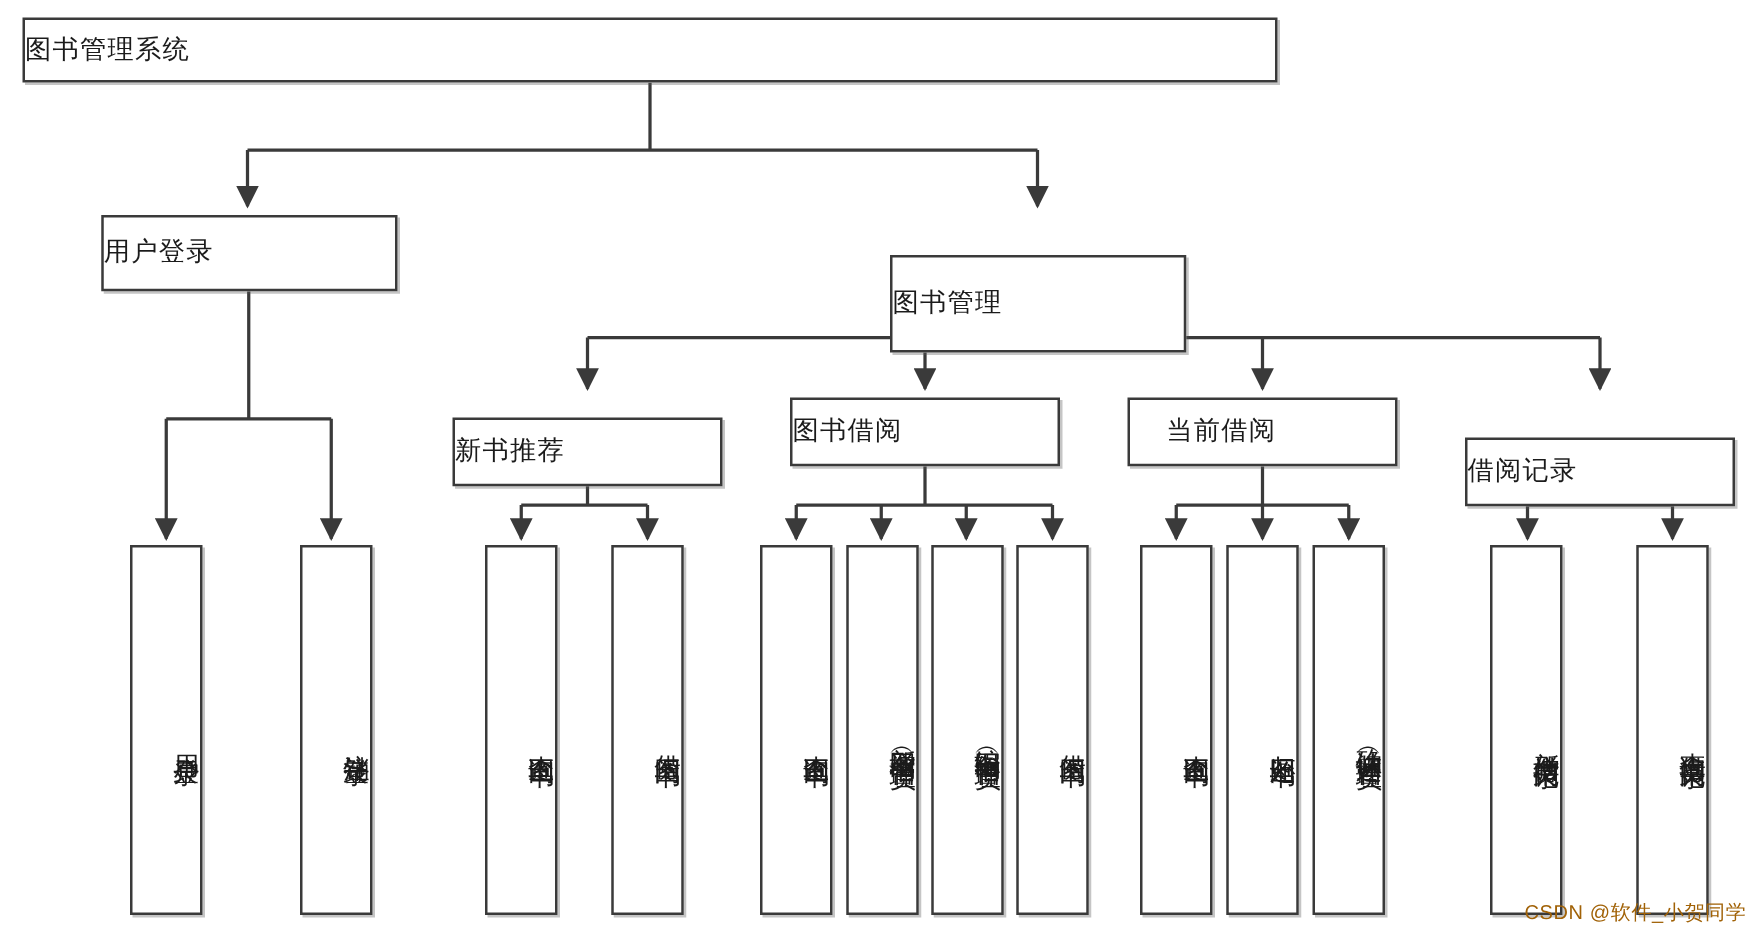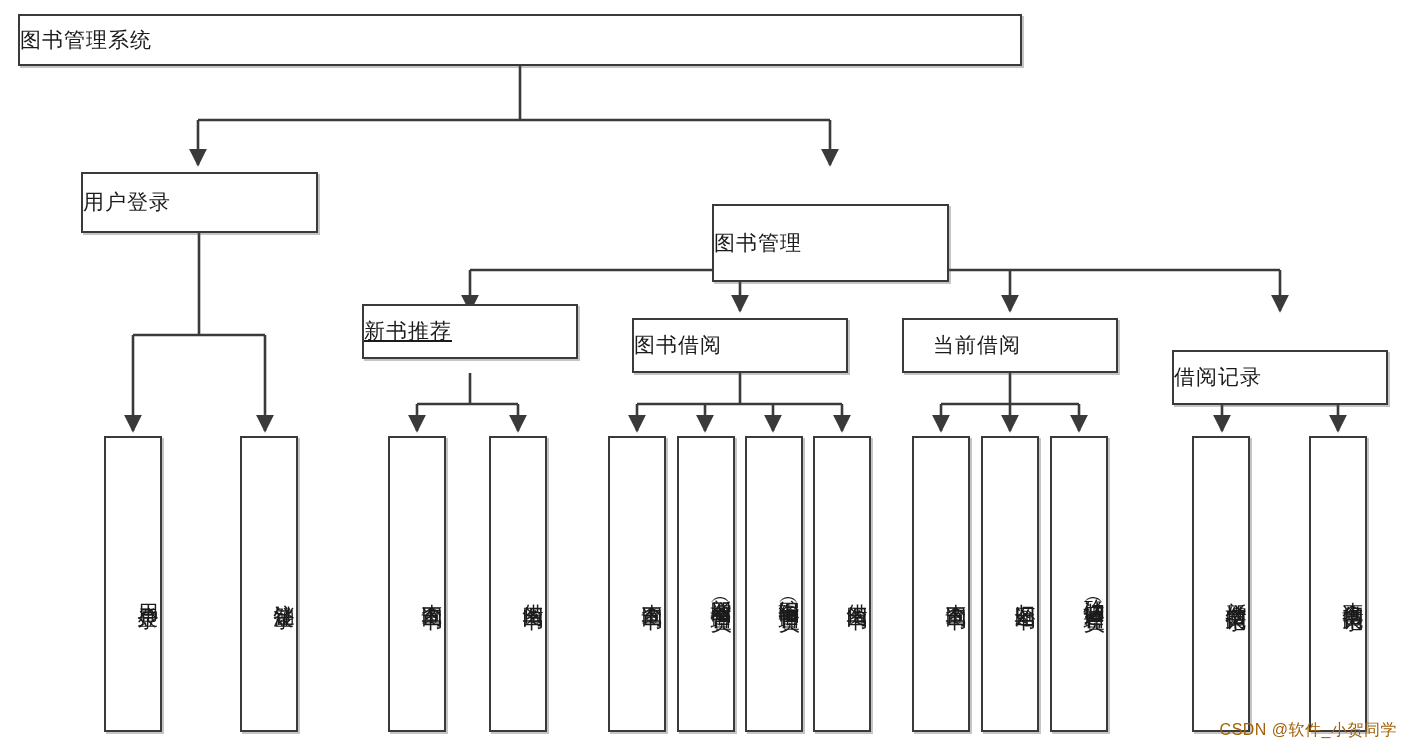--- a/index.html
+++ b/index.html
@@ -128,21 +128,21 @@
     <span class="lbl">图书管理系统</span>
   </div>
 
   <div class="node h" style="left:81px; top:172px; width:237px; height:61px;">
     <span class="lbl">用户登录</span>
   </div>
   <div class="node h" style="left:712px; top:172px; width:237px; height:78px;margin-top:32px;">
     <span class="lbl">图书管理</span>
   </div>
 
-  <div class="node h" style="left:362px; top:304px; width:216px; height:55px;text-decoration:underline;">
+  <div class="node h" style="left:362px; top:334px; width:216px; height:55px;">
     <span class="lbl">新书推荐</span>
   </div>
   <div class="node h" style="left:632px; top:318px; width:216px; height:55px;">
     <span class="lbl">图书借阅</span>
   </div>
   <div class="node h" style="left:902px; top:318px; width:216px; height:55px;padding-left:29px;">
     <span class="lbl">当前借阅</span>
   </div>
   <div class="node h" style="left:1172px; top:318px; width:216px; height:55px;margin-top:32px;">
     <span class="lbl">借阅记录</span>

